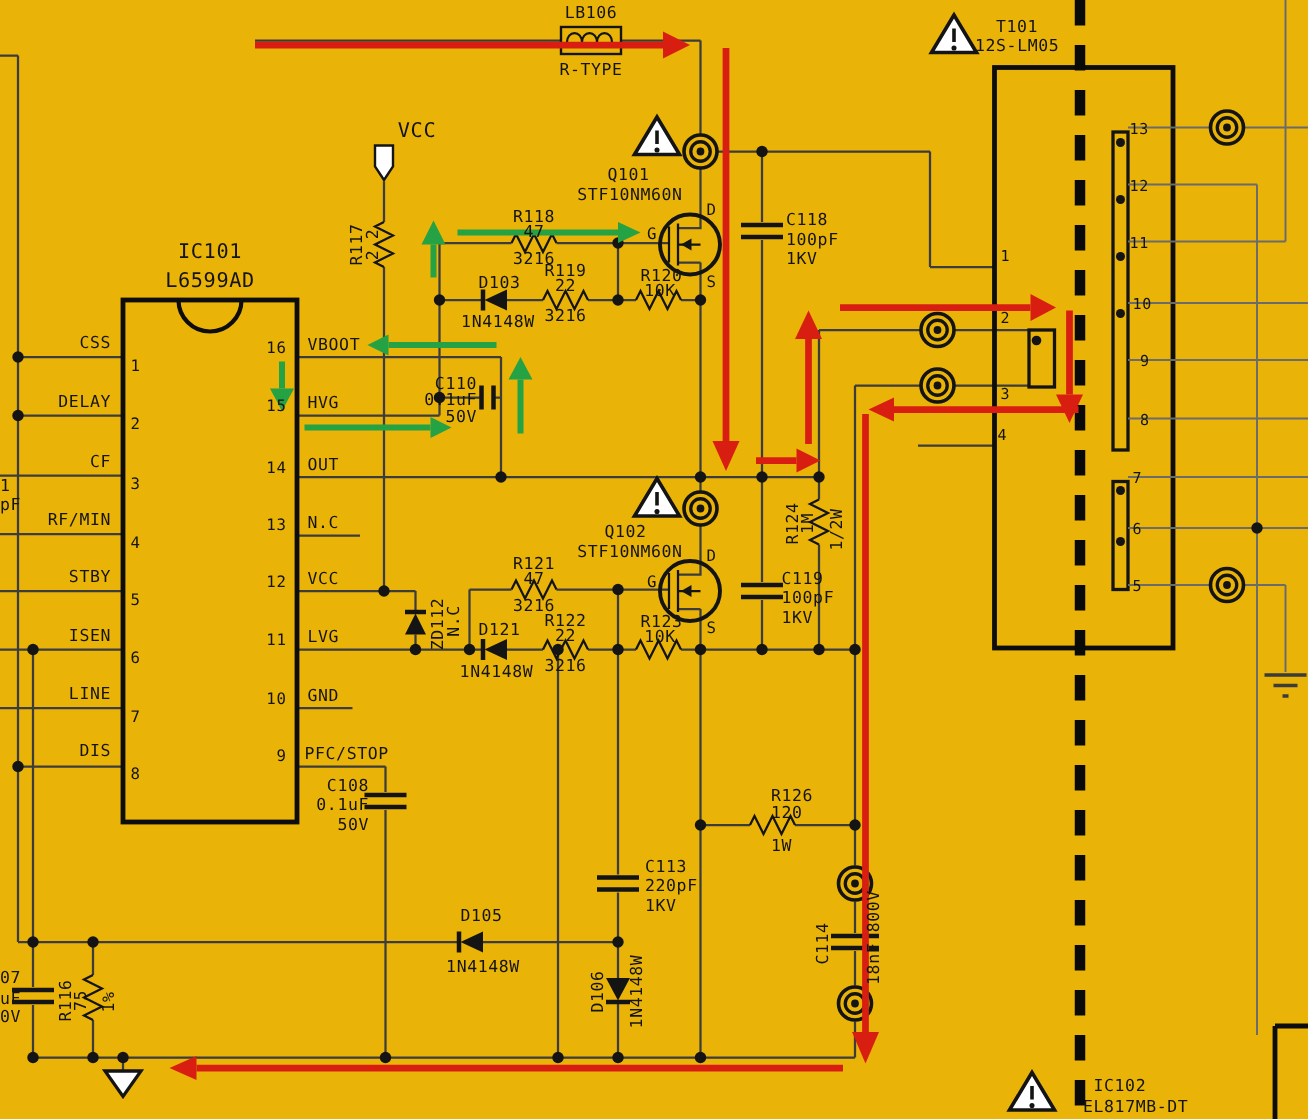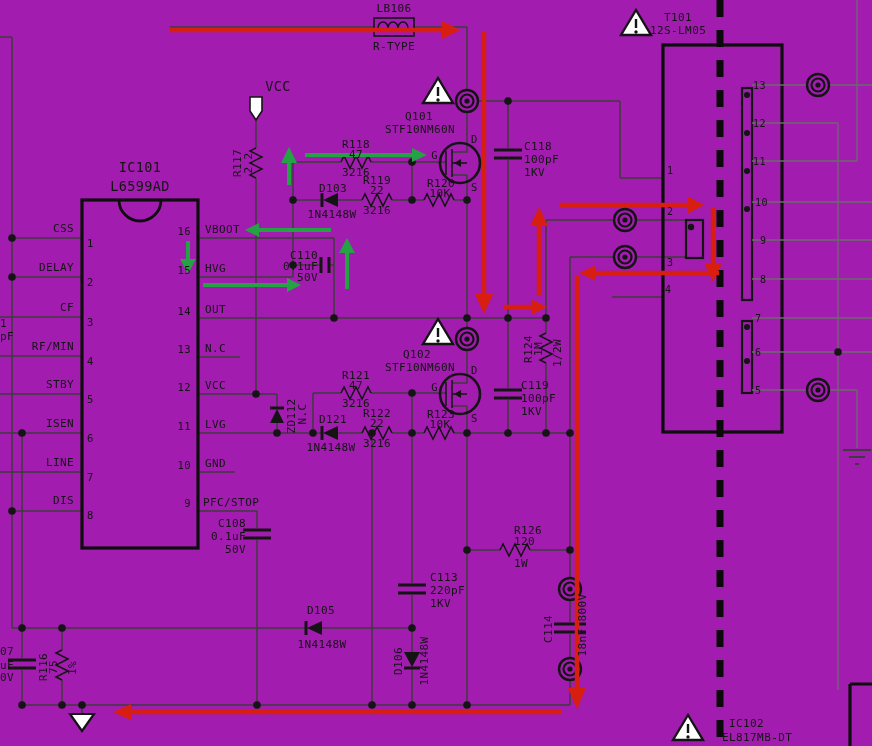--- a/index.html
+++ b/index.html
@@ -1,16 +1,16 @@
 <!DOCTYPE html>
 <html><head>
 <meta charset="utf-8">
 <style>
   html,body{margin:0;padding:0;background:#ffffff;}
-  .stage{position:relative;width:872px;height:746px;background:#a21caf;overflow:hidden;}
+  .stage{position:relative;width:872px;height:746px;background:#eab308;overflow:hidden;}
   svg text{font-family:"DejaVu Sans Mono","Liberation Mono",monospace;font-size:11px;fill:#141414;letter-spacing:0.4px;}
   svg text.ttl{font-size:13.5px;}
   svg text.sm{font-size:10px;}
   svg text.pin{font-size:10.5px;}
   .w{stroke:#3c3c3c;stroke-width:1.5;fill:none;}
   .w2{stroke:#6b6b6b;stroke-width:1.3;fill:none;}
   .sym{stroke:#141414;stroke-width:1.5;fill:none;}
   .thick{stroke:#0d0d0d;stroke-width:3.2;fill:none;}
   .cap{stroke:#141414;stroke-width:3;fill:none;}
   .blk{fill:#141414;stroke:none;}

